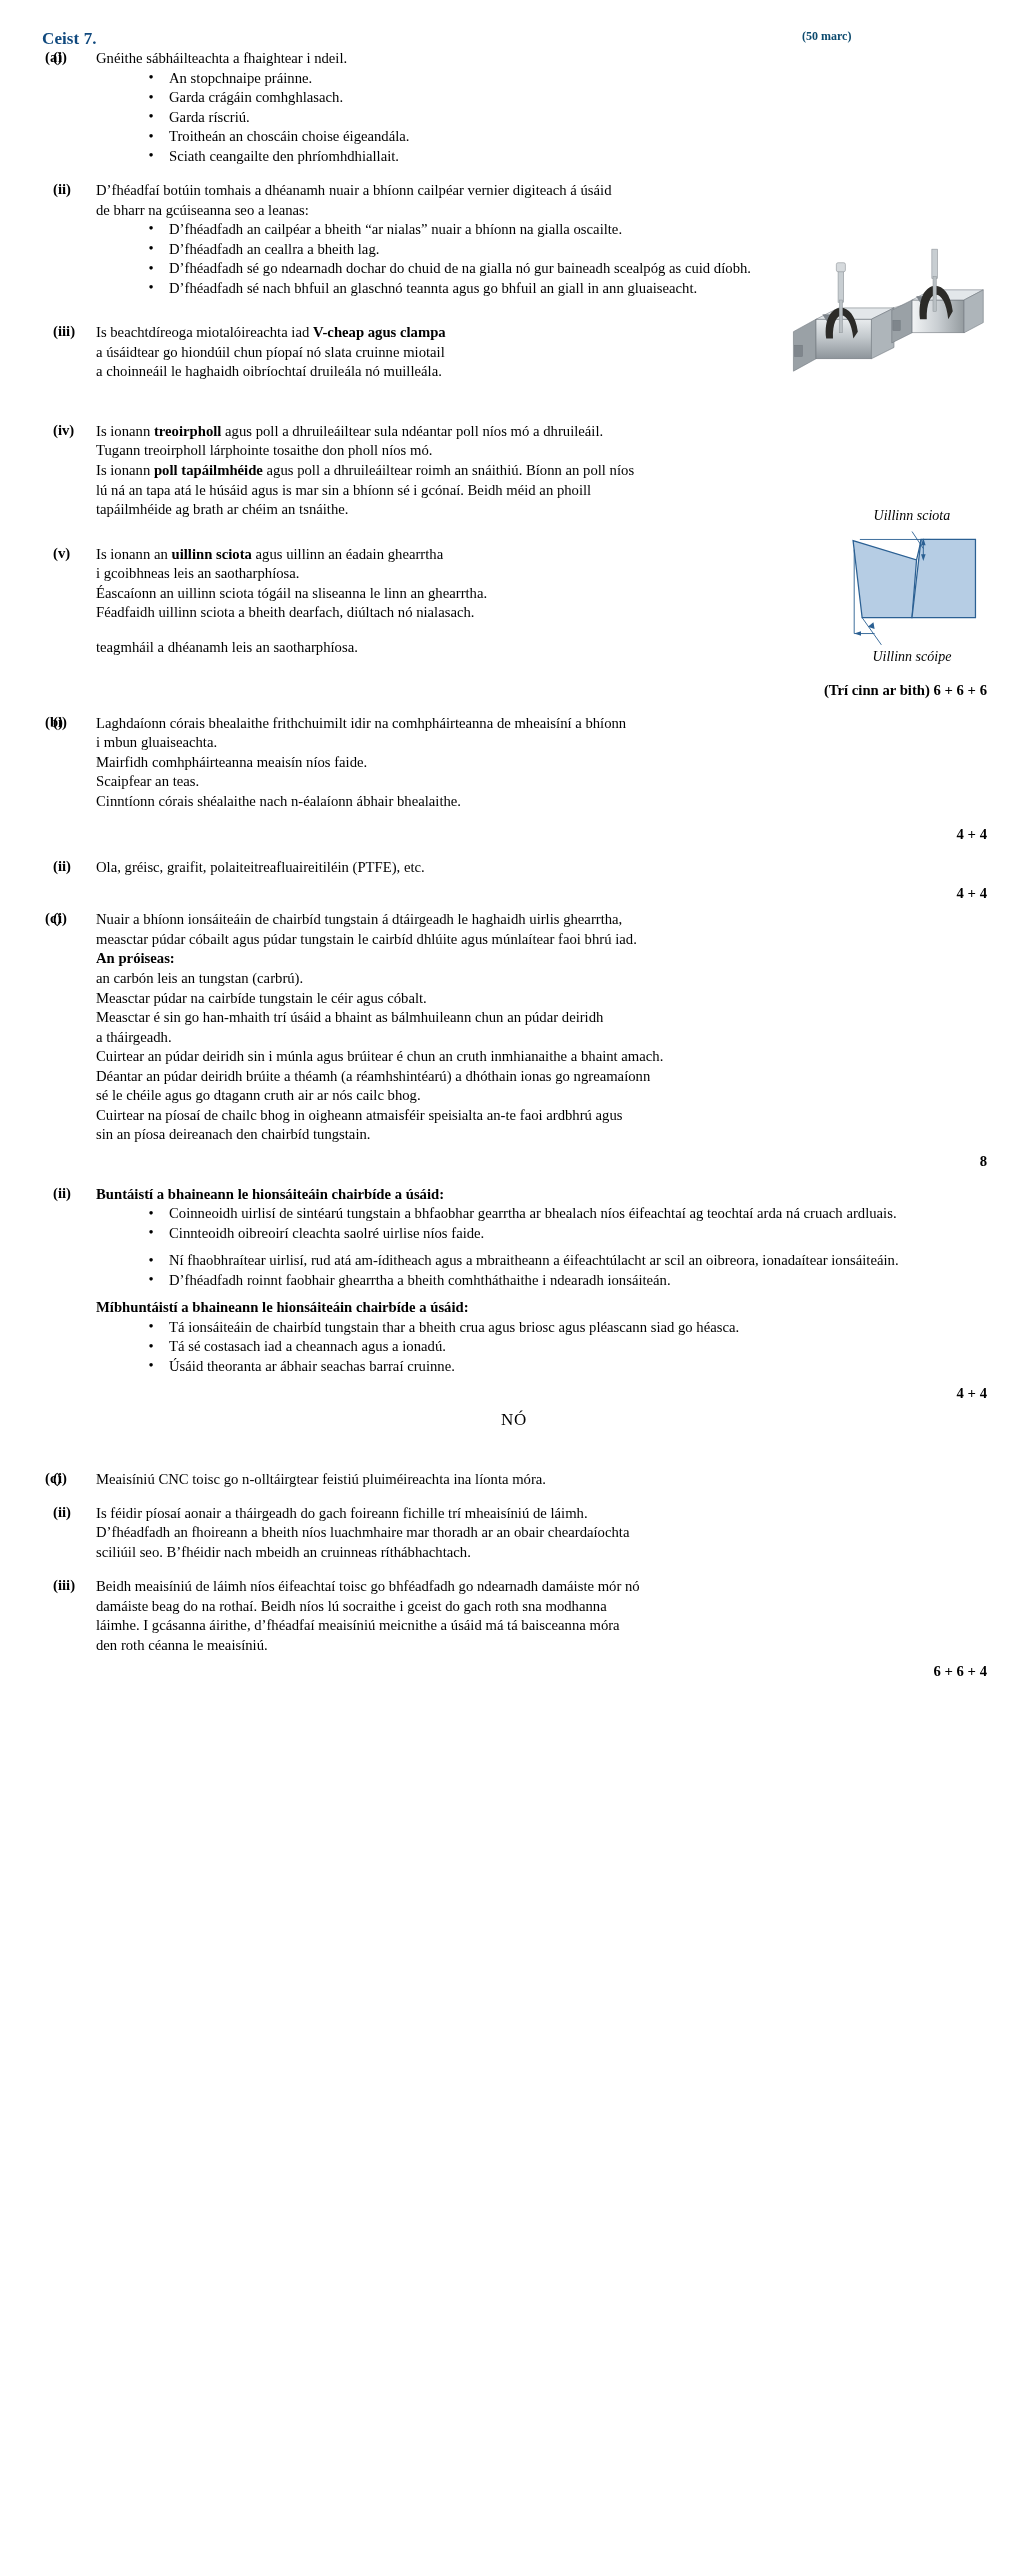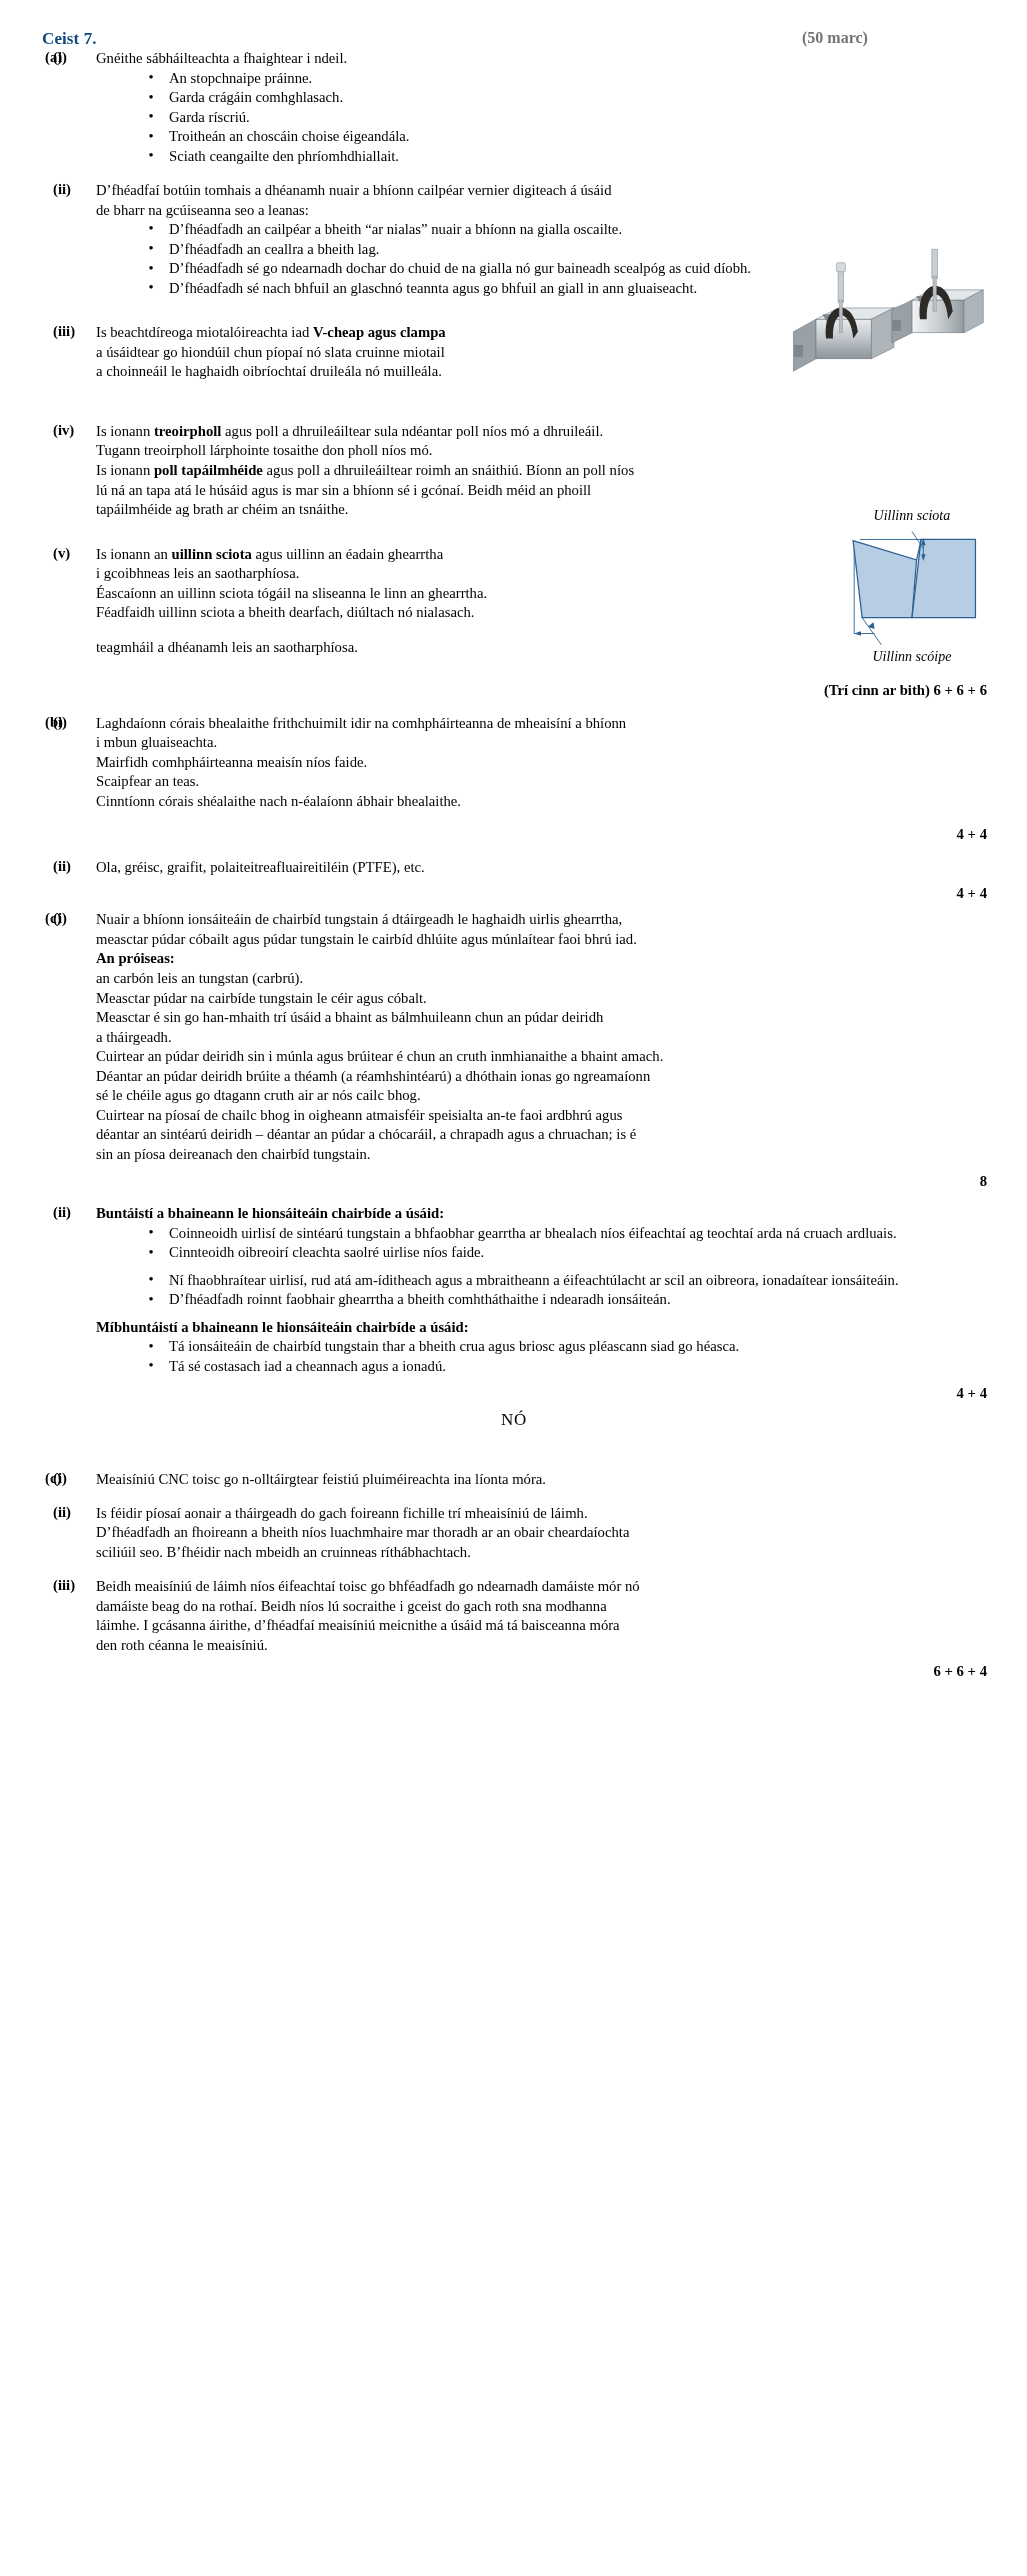--- a/index.html
+++ b/index.html
@@ -34,23 +34,23 @@
     top: 29px;
     font-size: 17px;
     font-weight: bold;
     color: #10497e;
     letter-spacing: 0.1px;
   }
   .qhead .q-marks {
     position: absolute;
     left: 802px;
     top: 29px;
-    font-size: 16px;
-    font-weight: bold;
-    color: #737373;
+    font-size: 12px;
+    font-weight: bold;
+    color: #0c4a6e;
   }
 
   
   .block {
     position: relative;
   }
   .row {
     display: flex;
     align-items: flex-start;
   }
@@ -366,21 +366,20 @@
         <p>measctar púdar cóbailt agus púdar tungstain le cairbíd dhlúite agus múnlaítear faoi bhrú iad.</p>
         <p class="subhead">An próiseas:</p>
         <p>an carbón leis an tungstan (carbrú).</p>
         <p>Measctar púdar na cairbíde tungstain le céir agus cóbalt.</p>
         <p>Measctar é sin go han-mhaith trí úsáid a bhaint as bálmhuileann chun an púdar deiridh</p>
         <p>a tháirgeadh.</p>
         <p>Cuirtear an púdar deiridh sin i múnla agus brúitear é chun an cruth inmhianaithe a bhaint amach.</p>
         <p>Déantar an púdar deiridh brúite a théamh (a réamhshintéarú) a dhóthain ionas go ngreamaíonn</p>
         <p>sé le chéile agus go dtagann cruth air ar nós cailc bhog.</p>
         <p>Cuirtear na píosaí de chailc bhog in oigheann atmaisféir speisialta an-te faoi ardbhrú agus</p>
-        <p>déantar an sintéarú deiridh – déantar an púdar a chócaráil, a chrapadh agus a chruachan; is é</p>
         <p>sin an píosa deireanach den chairbíd tungstain.</p>
       </div>
     </div>
 
     <div class="gap-s"></div>
     <div class="marks-right">8</div>
     <div class="gap-m"></div>
 
     <div class="row">
       <div class="col-a"></div>
@@ -394,20 +393,21 @@
         <div class="gap-s"></div>
         <ul class="bul">
           <li>Ní fhaobhraítear uirlisí, rud atá am-íditheach agus a mbraitheann a éifeachtúlacht ar scil an oibreora, ionadaítear ionsáiteáin.</li>
           <li>D’fhéadfadh roinnt faobhair ghearrtha a bheith comhtháthaithe i ndearadh ionsáiteán.</li>
         </ul>
         <div class="gap-s"></div>
         <p class="subhead">Míbhuntáistí a bhaineann le hionsáiteáin chairbíde a úsáid:</p>
         <ul class="bul">
           <li>Tá ionsáiteáin de chairbíd tungstain thar a bheith crua agus briosc agus pléascann siad go héasca.</li>
           <li>Tá sé costasach iad a cheannach agus a ionadú.</li>
+          <li>Úsáid theoranta ar ábhair seachas barraí cruinne.</li>
         </ul>
       </div>
     </div>
 
     <div class="gap-s"></div>
     <div class="marks-right">4 + 4</div>
   </div>
 
   <div class="gap-s"></div>
 

